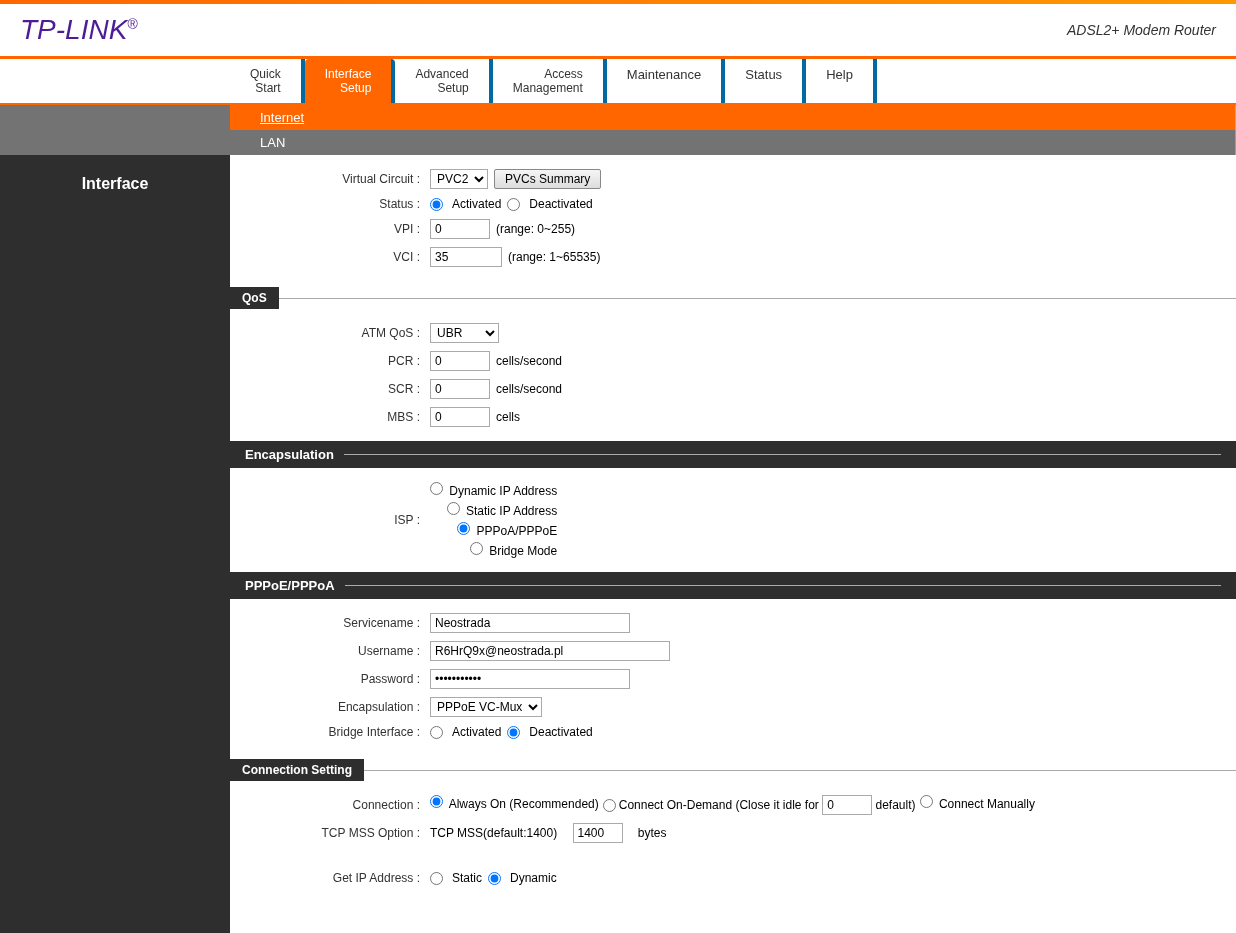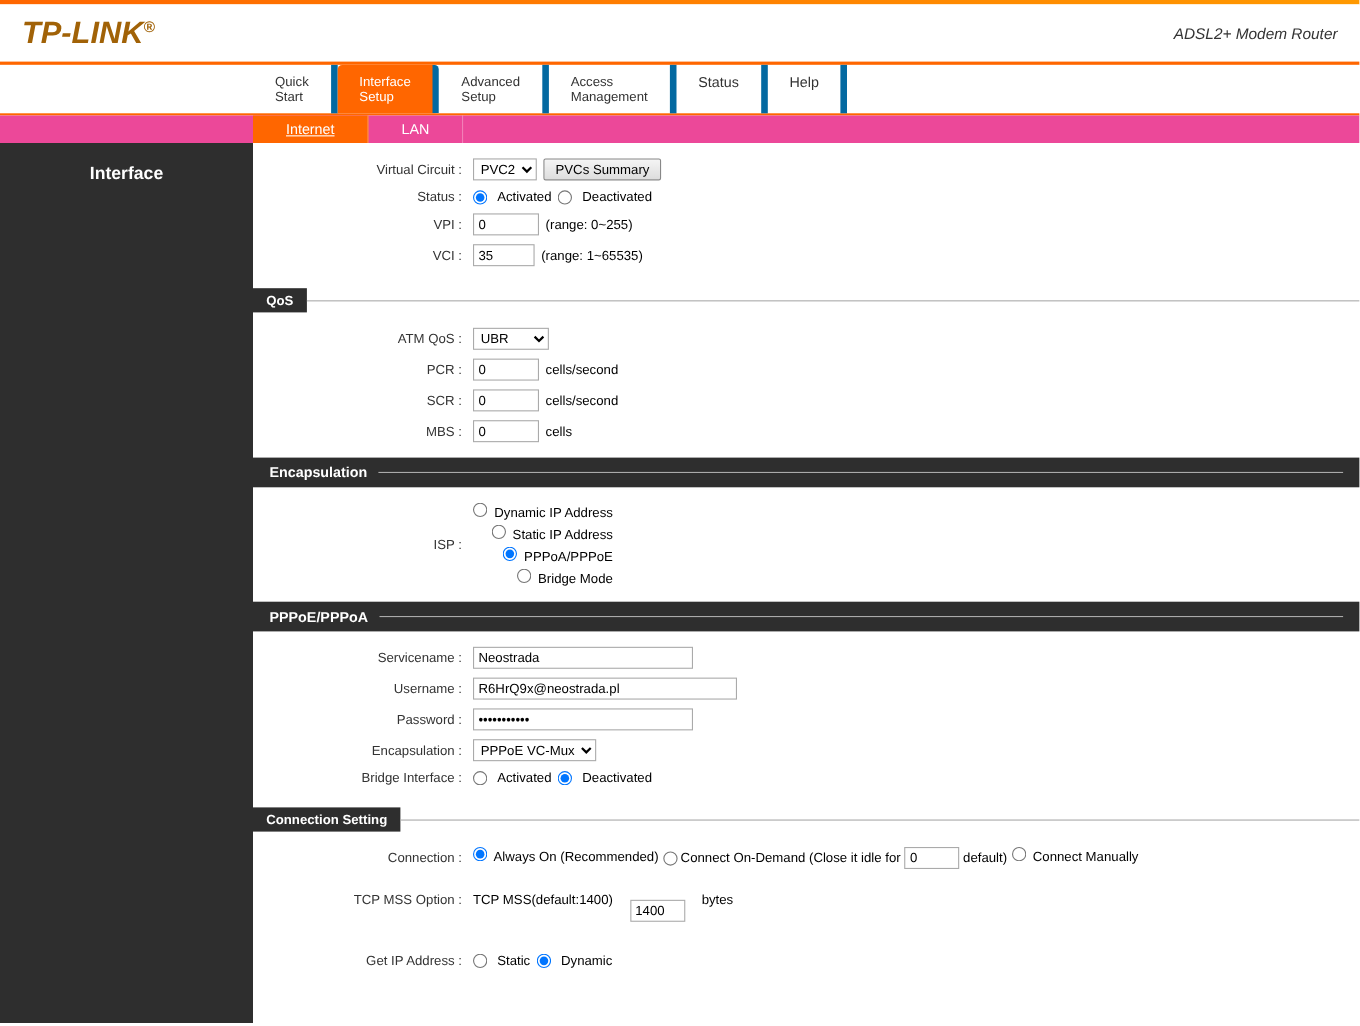--- a/index.html
+++ b/index.html
@@ -1,29 +1,29 @@
 <!DOCTYPE html>
 <html><head>
   <meta charset="utf-8">
   <style>
     * { margin: 0; padding: 0; box-sizing: border-box; }
     body { font-family: Arial, sans-serif; font-size: 12px; background: #fff; width: 1236px; }
 
     
     .header { background: #fff; padding: 10px 20px; display: flex; align-items: center; justify-content: space-between; border-bottom: 3px solid #f60; }
-    .logo { color: #a16207; font-size: 28px; font-weight: bold; font-style: italic; }
+    .logo { color: #4c1d95; font-size: 28px; font-weight: normal; font-style: italic; }
     .router-model { font-size: 14px; color: #333; font-style: italic; }
 
     
     .main-nav { background: #fff; display: flex; align-items: stretch; border-bottom: 2px solid #f60; padding-left: 230px; }
-    .nav-item { padding: 8px 20px; font-size: 13px; color: #333; cursor: pointer; text-align: left; border-right: 6px solid #0369a1; }
+    .nav-item { padding: 8px 20px; font-size: 13px; color: #333; cursor: pointer; text-align: right; border-right: 4px solid #0369a1; }
     .nav-item.active { background: #f60; color: #fff; border-radius: 4px 4px 0 0; }
 
     
-    .sub-nav { background: #ec4899; display: flex; padding-left: 230px; }
+    .sub-nav { background: #737373; display: flex; padding-left: 230px; flex-direction: column; }
     .sub-nav-item { padding: 5px 30px; color: #fff; font-size: 13px; cursor: pointer; border-right: 1px solid rgba(255,255,255,0.3); }
     .sub-nav-item.active { background: #f60; text-decoration: underline; }
 
     
     .content-wrapper { display: flex; }
 
     
     .sidebar { width: 230px; background: #2e2e2e; min-height: 800px; }
     .sidebar-title { color: #fff; font-size: 16px; font-weight: bold; padding: 20px; text-align: center; }
 
@@ -73,20 +73,21 @@
 
 <div class="main-nav">
   <div class="nav-item" style="white-space:pre-line; font-size:12px;">Quick
 Start</div>
   <div class="nav-item active" style="white-space:pre-line; font-size:12px;">Interface
 Setup</div>
   <div class="nav-item" style="white-space:pre-line; font-size:12px;">Advanced
 Setup</div>
   <div class="nav-item" style="white-space:pre-line; font-size:12px;">Access
 Management</div>
+  <div class="nav-item">Maintenance</div>
   <div class="nav-item">Status</div>
   <div class="nav-item">Help</div>
 </div>
 
 <div class="sub-nav">
   <div class="sub-nav-item active">Internet</div>
   <div class="sub-nav-item">LAN</div>
 </div>
 
 <div class="content-wrapper">
@@ -122,21 +123,21 @@
         <div class="form-label">VPI :</div>
         <div class="form-value">
           <input type="text" value="0" style="width: 60px;">
           <span>(range: 0~255)</span>
         </div>
       </div>
 
       <div class="form-row">
         <div class="form-label">VCI :</div>
         <div class="form-value">
-          <input type="text" value="35" style="width: 56px;">
+          <input type="text" value="35" style="width: 72px;">
           <span>(range: 1~65535)</span>
         </div>
       </div>
     </div>
 
     <div class="section-divider">
       <div class="section-label">QoS</div>
       <div class="section-line"></div>
     </div>
 
@@ -281,21 +282,21 @@
             <input type="radio" name="connection" style="">
             <span>Connect Manually</span>
           </label>
         </div>
       </div>
 
       <div class="form-row">
         <div class="form-label">TCP MSS Option :</div>
         <div class="form-value">
           <span>TCP MSS(default:1400)</span>
-          &nbsp;<input type="text" value="1400" style="width: 50px; margin-top: 20px;">
+          &nbsp;<input type="text" value="1400" style="width: 50px;">
           &nbsp;<span>bytes</span>
         </div>
       </div>
     </div>
 
 
     <div class="form-section">
 
       <div class="form-row">
         <div class="form-label">Get IP Address :</div>

